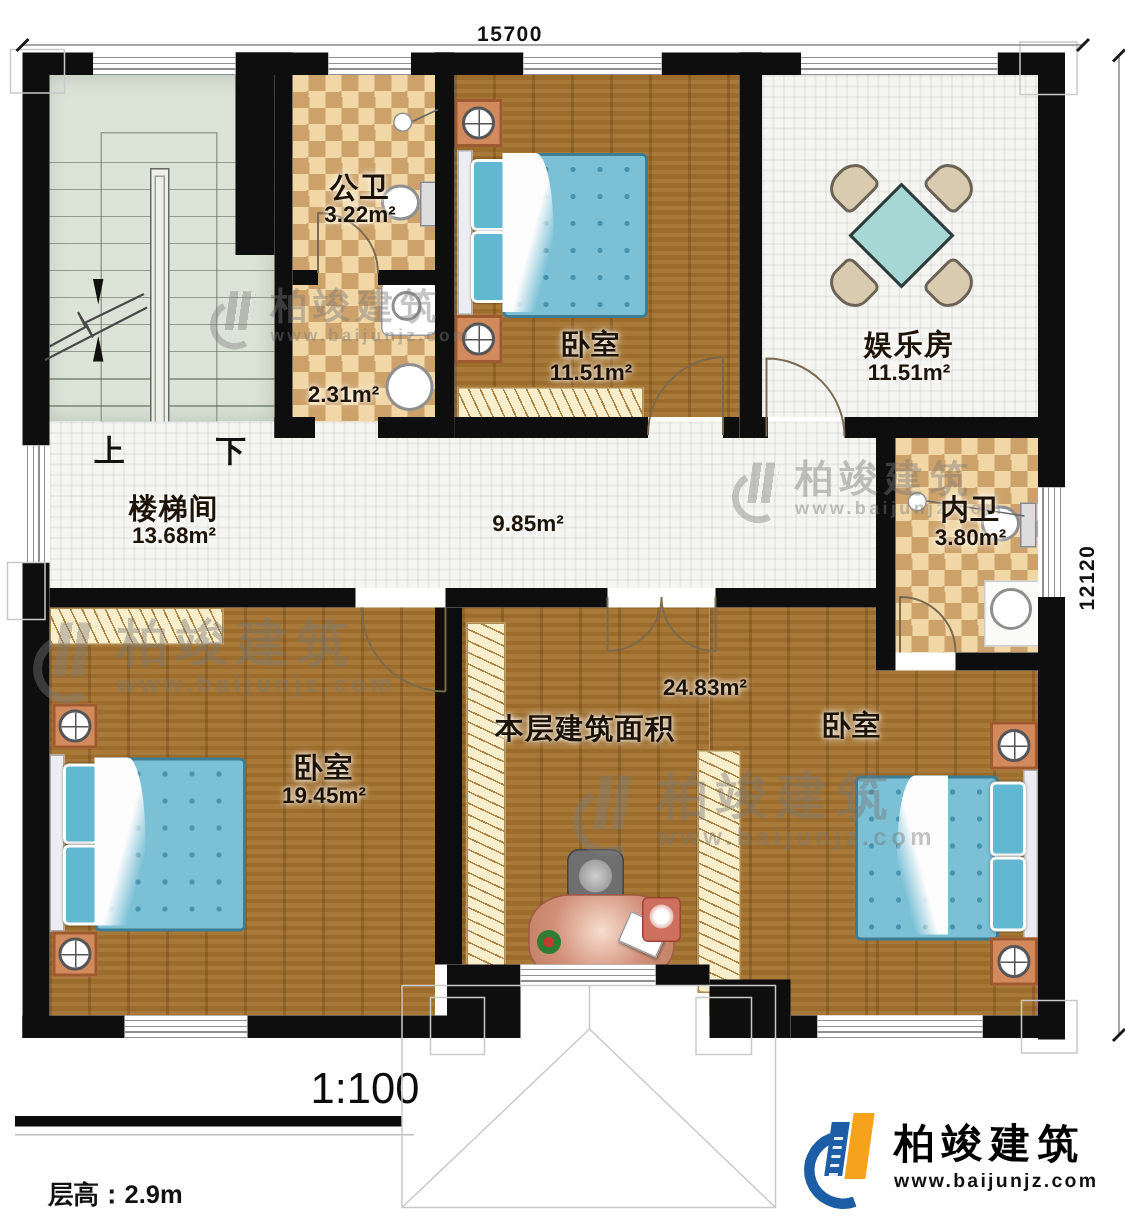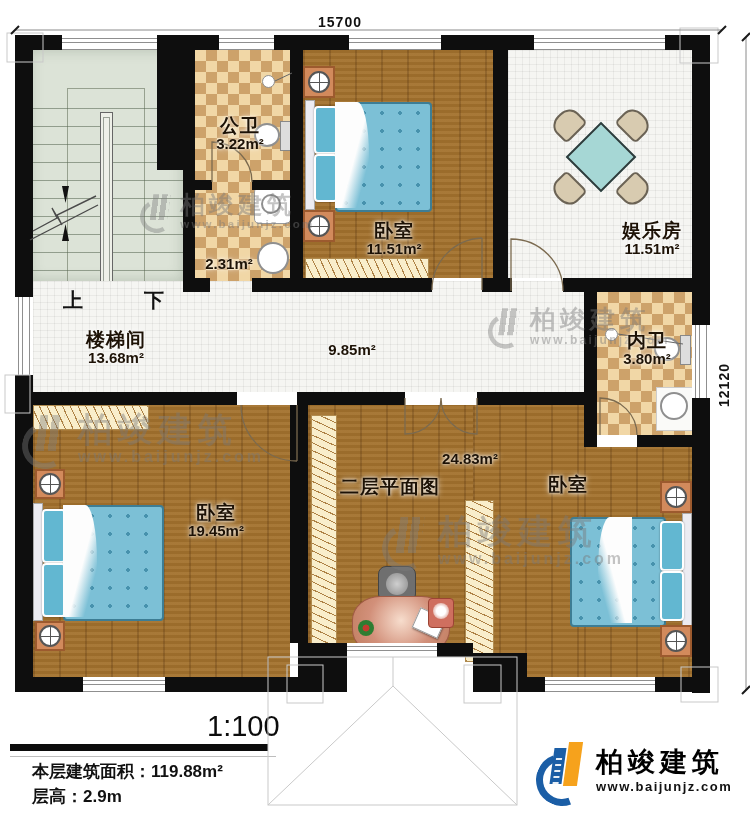--- a/index.html
+++ b/index.html
@@ -275,21 +275,21 @@
     <div class="rl-name">公卫</div>
     <div class="rl-area">3.22m²</div>
   </div>
   <div class="room-label" style="left:229px;top:255px;">
     <div class="rl-area">2.31m²</div>
   </div>
   <div class="room-label" style="left:394px;top:221px;">
     <div class="rl-name">卧室</div>
     <div class="rl-area">11.51m²</div>
   </div>
-  <div class="room-label" style="left:606px;top:221px;margin-left:46px;">
+  <div class="room-label" style="left:606px;top:221px;">
     <div class="rl-name">娱乐房</div>
     <div class="rl-area">11.51m²</div>
   </div>
   <div class="room-label" style="left:116px;top:330px;">
     <div class="rl-name">楼梯间</div>
     <div class="rl-area">13.68m²</div>
   </div>
   <div class="room-label" style="left:352px;top:341px;">
     <div class="rl-area">9.85m²</div>
   </div>
@@ -298,36 +298,35 @@
     <div class="rl-area">3.80m²</div>
   </div>
   <div class="room-label" style="left:216px;top:503px;">
     <div class="rl-name">卧室</div>
     <div class="rl-area">19.45m²</div>
   </div>
   <div class="room-label" style="left:470px;top:450px;">
     <div class="rl-area">24.83m²</div>
   </div>
   <div class="room-label" style="left:390px;top:477px;">
-    <div class="rl-name">二层平面图</div>
+    <div class="rl-name">本层建筑面积</div>
   </div>
   <div class="room-label" style="left:568px;top:475px;">
     <div class="rl-name">卧室</div>
   </div>
 
   <div class="updown" style="left:63px;top:287px;">上</div>
   <div class="updown" style="left:144px;top:287px;">下</div>
 
   <div class="dim" style="left:340px;top:14px;transform:translateX(-50%);">15700</div>
   <div class="dim" style="left:724px;top:385px;transform:translate(-50%,-50%) rotate(-90deg);">12120</div>
 
   <div class="title-scale">1:100</div>
   <div class="title-bar"></div>
   <div class="title-thin"></div>
-  <div class="tb-line" style="top:760px;">本层建筑面积：119.88m²</div>
   <div class="tb-line" style="top:785px;">层高：2.9m</div>
 
   <div class="logo">
     <div class="logo-icon">
       <div class="logo-swoosh"></div>
       <div class="logo-b1"></div>
       <div class="logo-b2"></div>
     </div>
     <div>
       <div class="logo-name">柏竣建筑</div>

